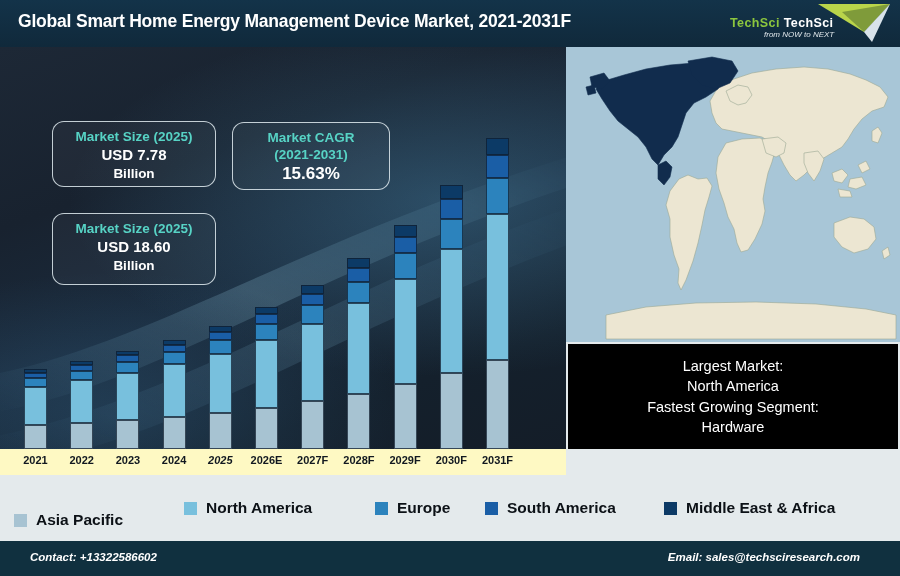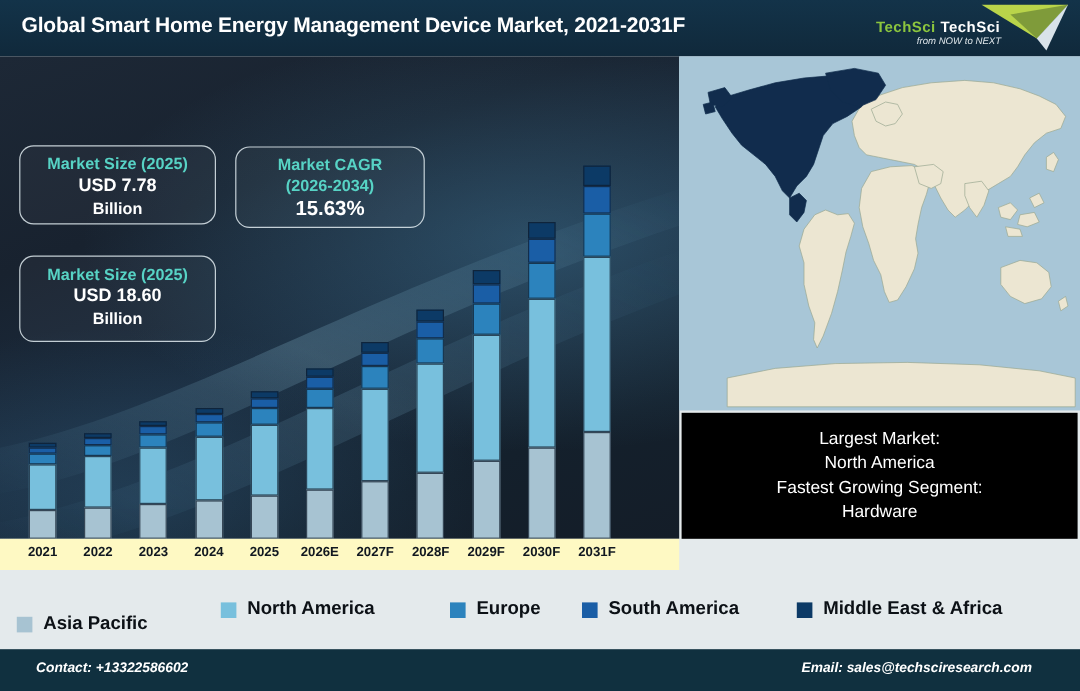--- a/index.html
+++ b/index.html
@@ -50,20 +50,21 @@
 
   
   .card{
     position:absolute;
     border:1px solid rgba(225,235,240,.85);
     border-radius:12px;
     background:rgba(255,255,255,0.035);
     text-align:center;
     box-sizing:border-box;
     padding-top:6px;
+    margin-left:36px;
   }
   .card .hl{color:#57d3c5;font-weight:bold;font-size:13.5px;line-height:17px;}
   .card .val{color:#ffffff;font-weight:bold;font-size:15px;line-height:20px;}
   .card .sub{color:#ffffff;font-weight:bold;font-size:13.5px;line-height:18px;}
   #card-size-2025{left:16px;top:74px;width:164px;height:66px;}
   #card-cagr{left:196px;top:75px;width:158px;height:68px;}
   #card-size-2031{left:16px;top:166px;width:164px;height:72px;}
   #card-cagr .val{font-size:17px;line-height:22px;}
 
   
@@ -156,21 +157,21 @@
       <path d="M-20,392 C170,360 330,240 600,150 L600,186 C330,282 180,400 -20,424 Z" fill="url(#sw2)"></path>
     </svg>
 
     <div class="card" id="card-size-2025">
       <div class="hl">Market Size (2025)</div>
       <div class="val">USD 7.78</div>
       <div class="sub">Billion</div>
     </div>
     <div class="card" id="card-cagr">
       <div class="hl">Market CAGR</div>
-      <div class="hl">(2026-2034)</div>
+      <div class="hl">(2021-2031)</div>
       <div class="val">15.63%</div>
     </div>
     <div class="card" id="card-size-2031">
       <div class="hl">Market Size (2025)</div>
       <div class="val">USD 18.60</div>
       <div class="sub">Billion</div>
     </div>
 
     <div id="plot">
         <div class="bar" style="left: 24px;">
@@ -251,21 +252,21 @@
           <span class="seg" style="height: 89.3351px; background: rgb(167, 195, 210);"></span>
         </div>
       </div>
   </div>
 
   <div id="axis">
       <div class="axis-lbl" style="left: 12.5px;">2021</div>
       <div class="axis-lbl" style="left: 58.7px;">2022</div>
       <div class="axis-lbl" style="left: 104.9px;">2023</div>
       <div class="axis-lbl" style="left: 151.1px;">2024</div>
-      <div class="axis-lbl" style="left: 197.3px;">2025</div>
+      <div class="axis-lbl" style="left: 197.3px; font-style: italic;">2025</div>
       <div class="axis-lbl" style="left: 243.5px;">2026E</div>
       <div class="axis-lbl" style="left: 289.7px;">2027F</div>
       <div class="axis-lbl" style="left: 335.9px;">2028F</div>
       <div class="axis-lbl" style="left: 382.1px;">2029F</div>
       <div class="axis-lbl" style="left: 428.3px;">2030F</div>
       <div class="axis-lbl" style="left: 474.5px;">2031F</div>
     </div>
 
   <div id="map-panel">
     <svg id="map-svg" viewBox="0 0 334 295" preserveAspectRatio="none">

